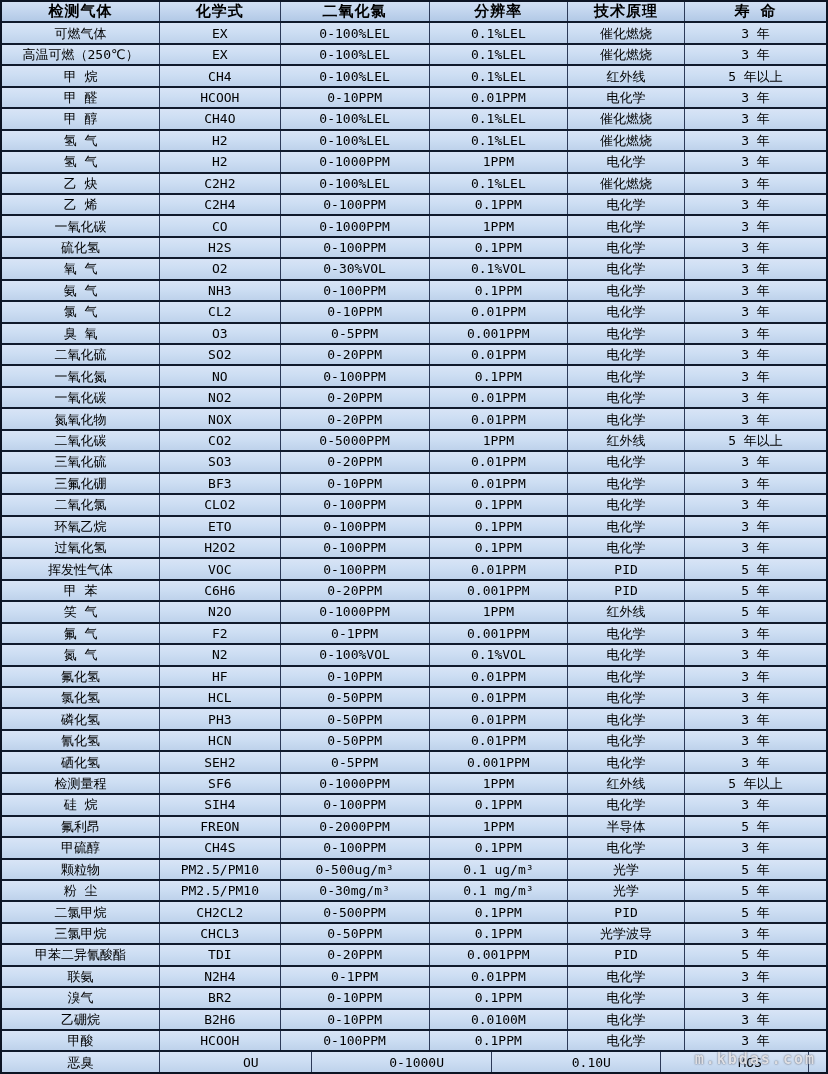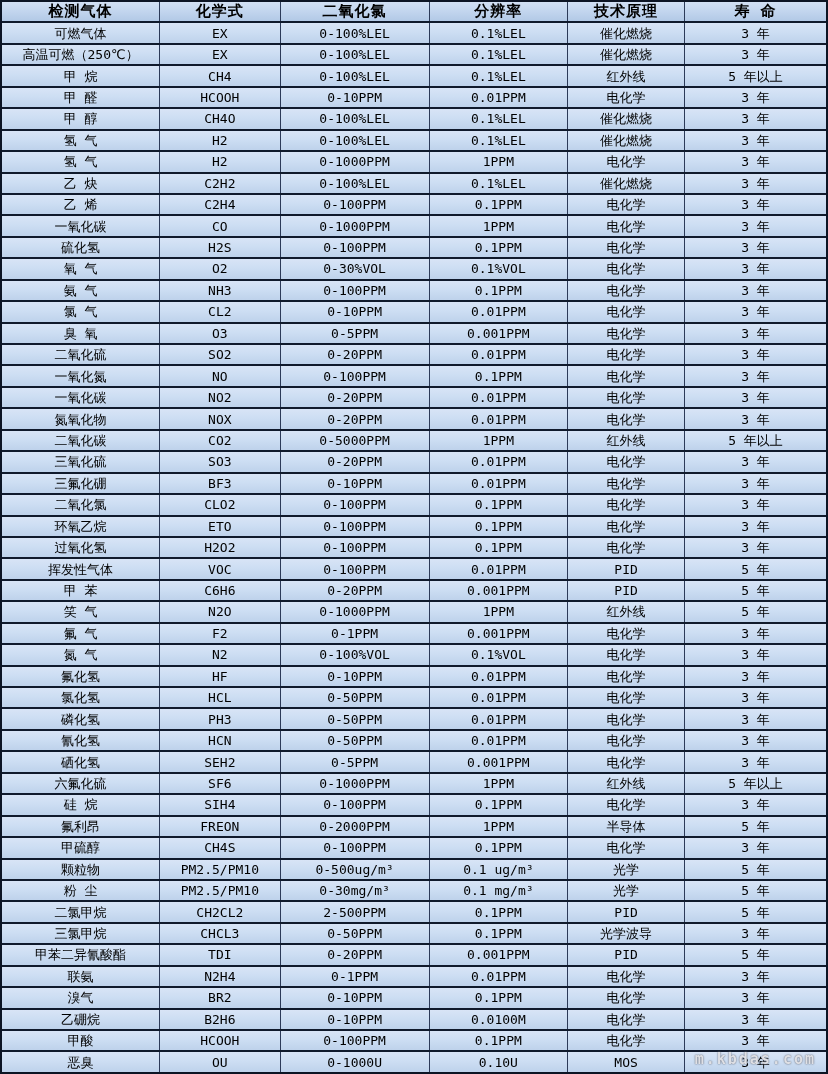--- a/index.html
+++ b/index.html
@@ -23,21 +23,21 @@
     overflow: hidden;
   }
   .trow {
     flex: 1 1 0;
     display: grid;
     grid-template-columns: 19.2% 14.6% 18.1% 16.8% 14.2% 17.1%;
     border-bottom: 2px solid #101a2c;
     background: linear-gradient(180deg, #d8e4f6 0%, #cddef3 45%, #bed2eb 100%);
     min-height: 0;
   }
-  .trow:last-child { border-bottom: none; }
+  .trow:last-child { border-bottom: none; gap: 31px; }
   .trow.theader {
     background: linear-gradient(180deg, #d2e0f4 0%, #c2d5ee 50%, #b2c9e6 100%);
   }
   .tcell {
     display: flex;
     align-items: center;
     justify-content: center;
     border-right: 1px solid #2c3a58;
     font-size: 13px;
     line-height: 1;
@@ -319,21 +319,21 @@
         <div class="tcell">电化学</div>
         <div class="tcell">3 年</div>
       </div><div class="trow">
         <div class="tcell">硒化氢</div>
         <div class="tcell">SEH2</div>
         <div class="tcell">0-5PPM</div>
         <div class="tcell">0.001PPM</div>
         <div class="tcell">电化学</div>
         <div class="tcell">3 年</div>
       </div><div class="trow">
-        <div class="tcell">六氟化硫</div>
+        <div class="tcell">检测量程</div>
         <div class="tcell">SF6</div>
         <div class="tcell">0-1000PPM</div>
         <div class="tcell">1PPM</div>
         <div class="tcell">红外线</div>
         <div class="tcell">5 年以上</div>
       </div><div class="trow">
         <div class="tcell">硅 烷</div>
         <div class="tcell">SIH4</div>
         <div class="tcell">0-100PPM</div>
         <div class="tcell">0.1PPM</div>
@@ -363,21 +363,21 @@
       </div><div class="trow">
         <div class="tcell">粉 尘</div>
         <div class="tcell">PM2.5/PM10</div>
         <div class="tcell">0-30mg/m³</div>
         <div class="tcell">0.1 mg/m³</div>
         <div class="tcell">光学</div>
         <div class="tcell">5 年</div>
       </div><div class="trow">
         <div class="tcell">二氯甲烷</div>
         <div class="tcell">CH2CL2</div>
-        <div class="tcell">2-500PPM</div>
+        <div class="tcell">0-500PPM</div>
         <div class="tcell">0.1PPM</div>
         <div class="tcell">PID</div>
         <div class="tcell">5 年</div>
       </div><div class="trow">
         <div class="tcell">三氯甲烷</div>
         <div class="tcell">CHCL3</div>
         <div class="tcell">0-50PPM</div>
         <div class="tcell">0.1PPM</div>
         <div class="tcell">光学波导</div>
         <div class="tcell">3 年</div>

